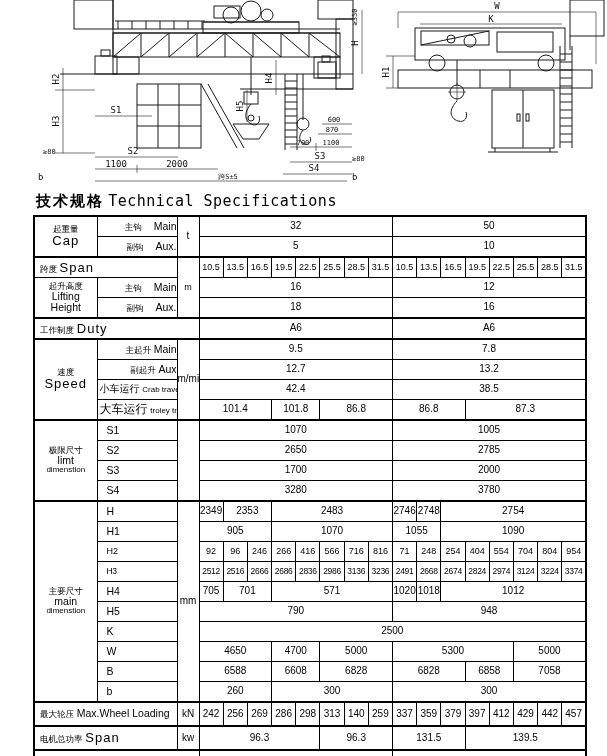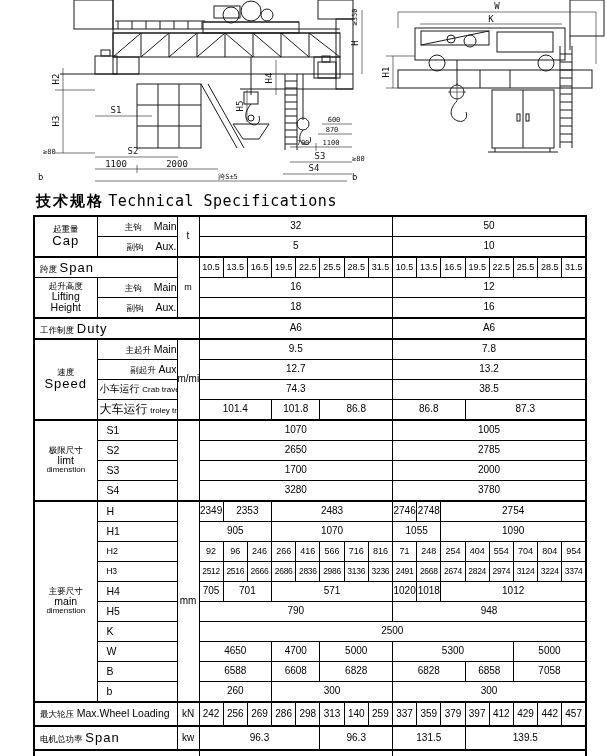--- a/index.html
+++ b/index.html
@@ -338,21 +338,21 @@
   </tr>
 
   <tr>
     <td class="sub"><span class="zh">副起升</span> <span class="en-md">Aux</span></td>
     <td colspan="8">12.7</td>
     <td colspan="8">13.2</td>
   </tr>
 
   <tr>
     <td class="sub" style="padding-left:2px"><span class="zh" style="font-size:10px">小车运行</span> <span class="en-sm">Crab travelling</span></td>
-    <td colspan="8">74.3</td>
+    <td colspan="8">42.4</td>
     <td colspan="8">38.5</td>
   </tr>
 
   <tr>
     <td class="sub" style="padding-left:2px"><span class="zh" style="font-size:12px">大车运行</span> <span class="en-sm">troley traveling</span></td>
     <td colspan="3">101.4</td>
     <td colspan="2">101.8</td>
     <td colspan="3">86.8</td>
     <td colspan="3">86.8</td>
     <td colspan="5">87.3</td>

